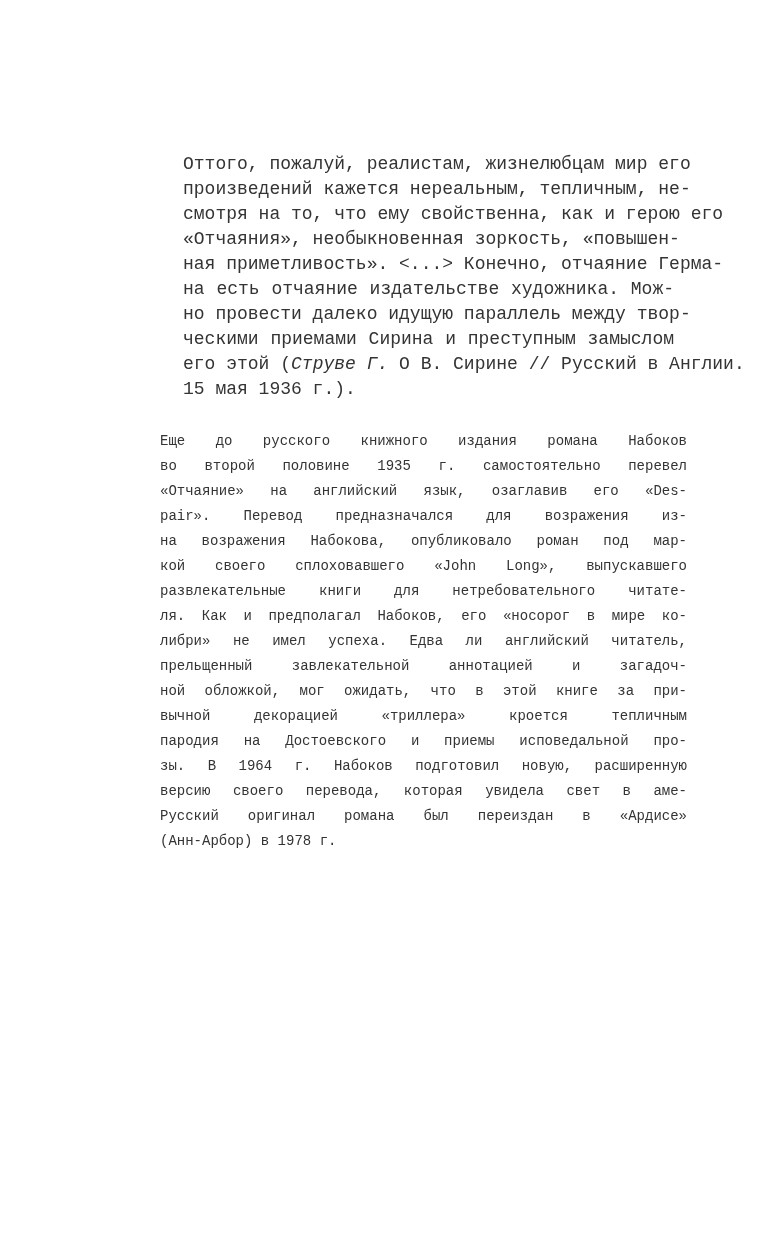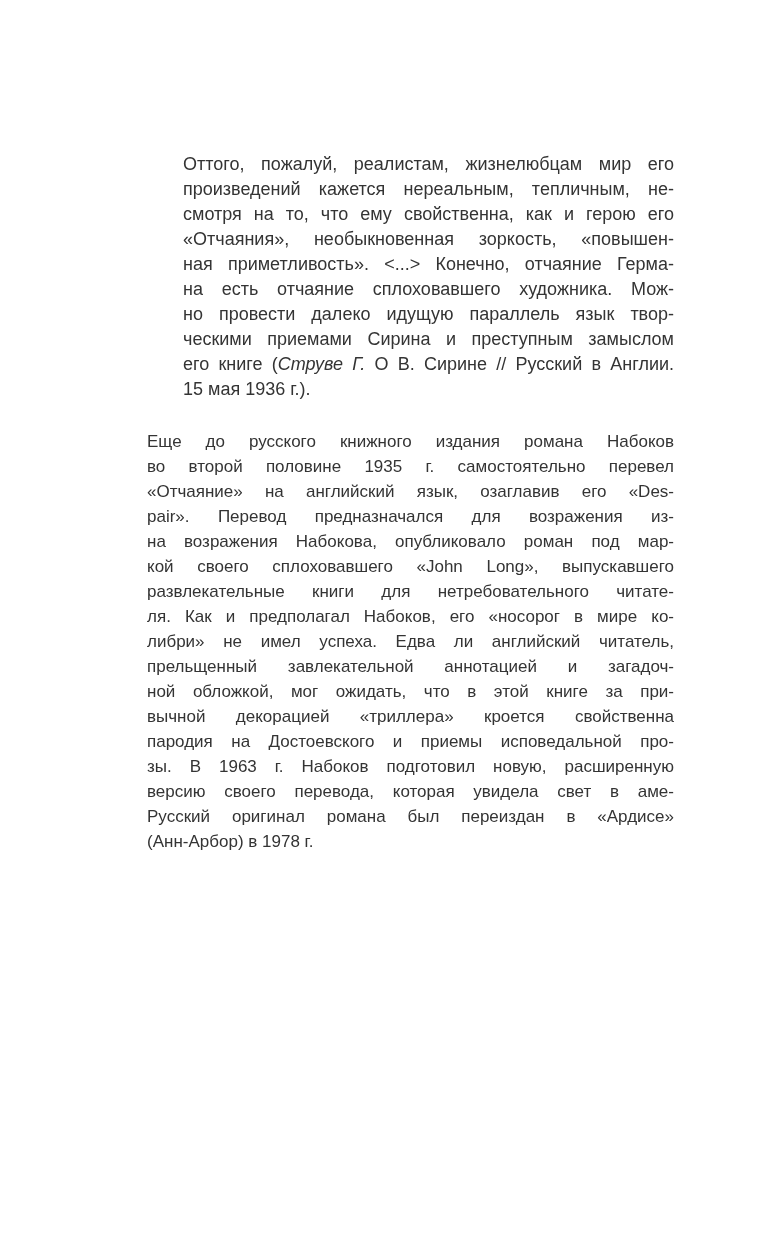--- a/index.html
+++ b/index.html
@@ -1,38 +1,38 @@
 <!DOCTYPE html>
 <html lang="ru"><head>
 <meta charset="utf-8">
 <style>
   html, body { margin: 0; padding: 0; }
   .page {
     position: relative;
     width: 768px;
     height: 1241px;
     background: #ffffff;
-    font-family: Liberation Sans, sans-serif;
+    font-family: Liberation Mono, monospace;
     color: #343434;
     overflow: hidden;
     -webkit-font-smoothing: antialiased;
   }
   .text-block { position: absolute; }
   .quote {
     left: 183px;
     top: 152px;
     width: 491px;
     font-size: 18px;
     line-height: 25px;
   }
   .para {
-    left: 147px;
+    left: 160px;
     top: 429px;
     width: 527px;
-    font-size: 17px;
+    font-size: 14px;
     line-height: 25px;
   }
   .line {
     text-align: justify;
     text-align-last: justify;
     white-space: nowrap;
   }
   .line:last-child {
     text-align: right;
     text-align-last: left;
@@ -42,38 +42,38 @@
 </head>
 <body>
 
 <div class="page" style="background: rgb(255, 255, 255); color: rgb(52, 52, 52);">
   <div class="text-block quote">
       <div class="line">Оттого, пожалуй, реалистам, жизнелюбцам мир его</div>
       <div class="line">произведений кажется нереальным, тепличным, не-</div>
       <div class="line">смотря на то, что ему свойственна, как и герою его</div>
       <div class="line">«Отчаяния», необыкновенная зоркость, «повышен-</div>
       <div class="line">ная приметливость». &lt;...&gt; Конечно, отчаяние Герма-</div>
-      <div class="line">на есть отчаяние сплоховавшего художника. Мож-</div>
-      <div class="line">но провести далеко идущую параллель язык твор-</div>
+      <div class="line">на есть отчаяние издательстве художника. Мож-</div>
+      <div class="line">но провести далеко идущую параллель между твор-</div>
       <div class="line">ческими приемами Сирина и преступным замыслом</div>
-      <div class="line"><span>его книге (</span><span class="italic">Струве Г.</span><span> О В. Сирине // Русский в Англии.</span></div>
+      <div class="line"><span>его этой (</span><span class="italic">Струве Г.</span><span> О В. Сирине // Русский в Англии.</span></div>
       <div class="line">15 мая 1936 г.).</div>
     </div>
   <div class="text-block para">
       <div class="line">Еще до русского книжного издания романа Набоков</div>
       <div class="line">во второй половине 1935 г. самостоятельно перевел</div>
       <div class="line">«Отчаяние» на английский язык, озаглавив его «Des-</div>
       <div class="line">pair». Перевод предназначался для возражения из-</div>
       <div class="line">на возражения Набокова, опубликовало роман под мар-</div>
       <div class="line">кой своего сплоховавшего «John Long», выпускавшего</div>
       <div class="line">развлекательные книги для нетребовательного читате-</div>
       <div class="line">ля. Как и предполагал Набоков, его «носорог в мире ко-</div>
       <div class="line">либри» не имел успеха. Едва ли английский читатель,</div>
       <div class="line">прельщенный завлекательной аннотацией и загадоч-</div>
       <div class="line">ной обложкой, мог ожидать, что в этой книге за при-</div>
-      <div class="line">вычной декорацией «триллера» кроется свойственна</div>
+      <div class="line">вычной декорацией «триллера» кроется тепличным</div>
       <div class="line">пародия на Достоевского и приемы исповедальной про-</div>
-      <div class="line">зы. В 1963 г. Набоков подготовил новую, расширенную</div>
+      <div class="line">зы. В 1964 г. Набоков подготовил новую, расширенную</div>
       <div class="line">версию своего перевода, которая увидела свет в аме-</div>
       <div class="line">Русский оригинал романа был переиздан в «Ардисе»</div>
       <div class="line">(Анн-Арбор) в 1978 г.</div>
     </div>
 </div>
 
 </body></html>

